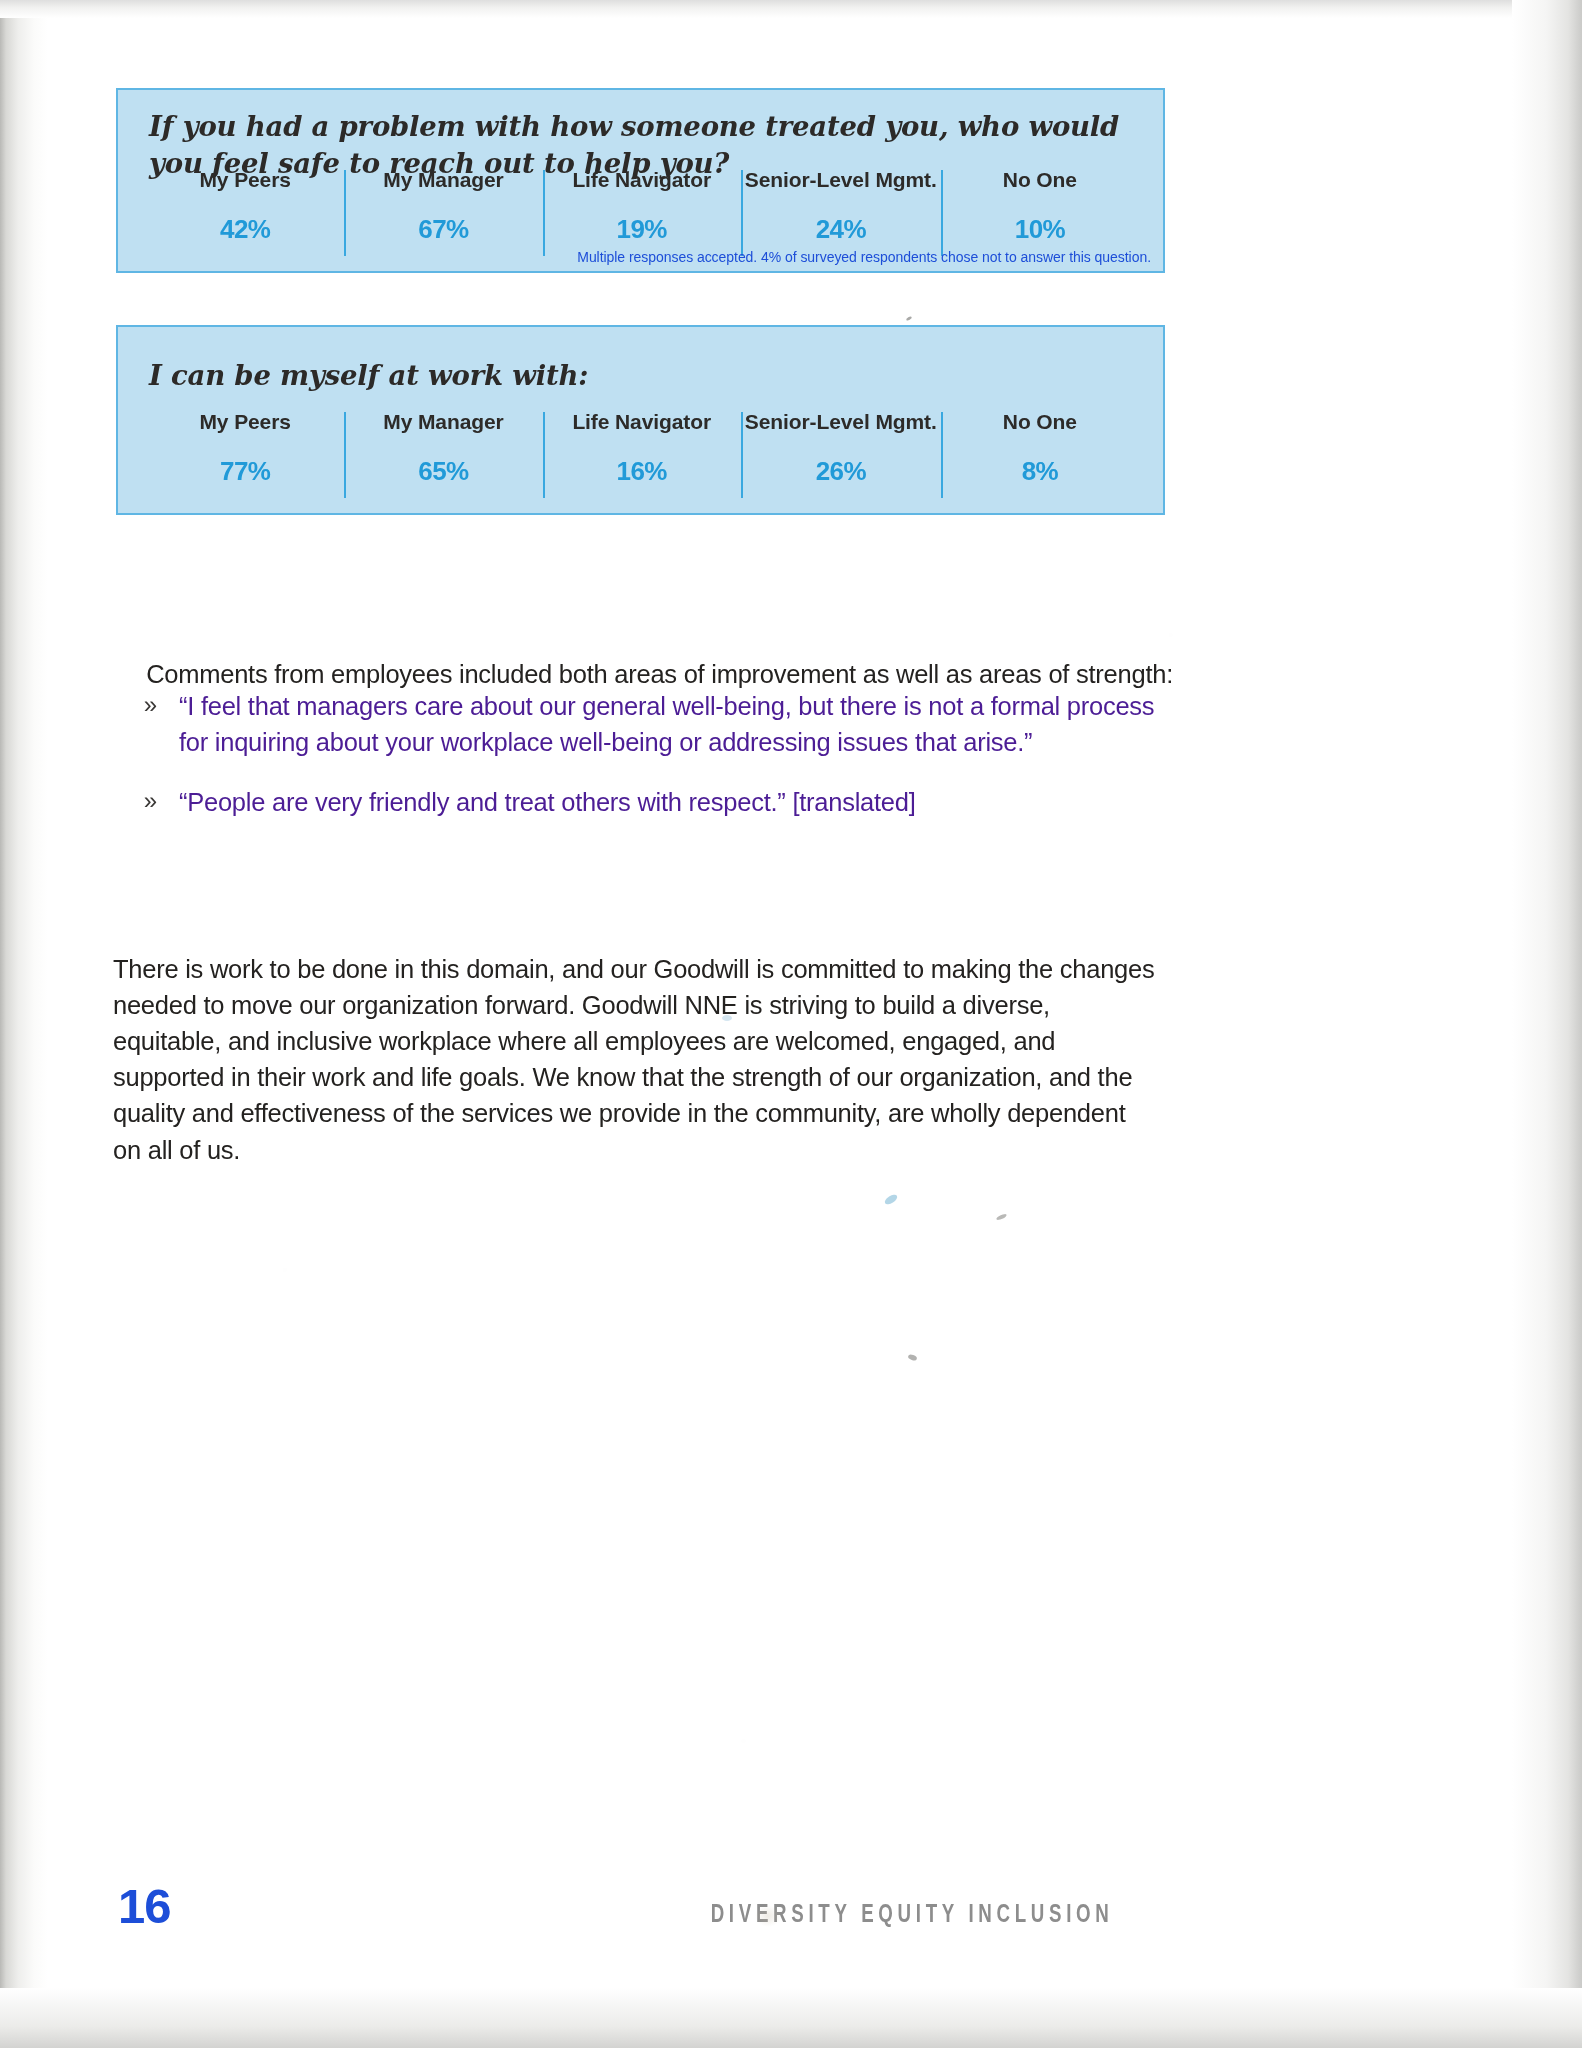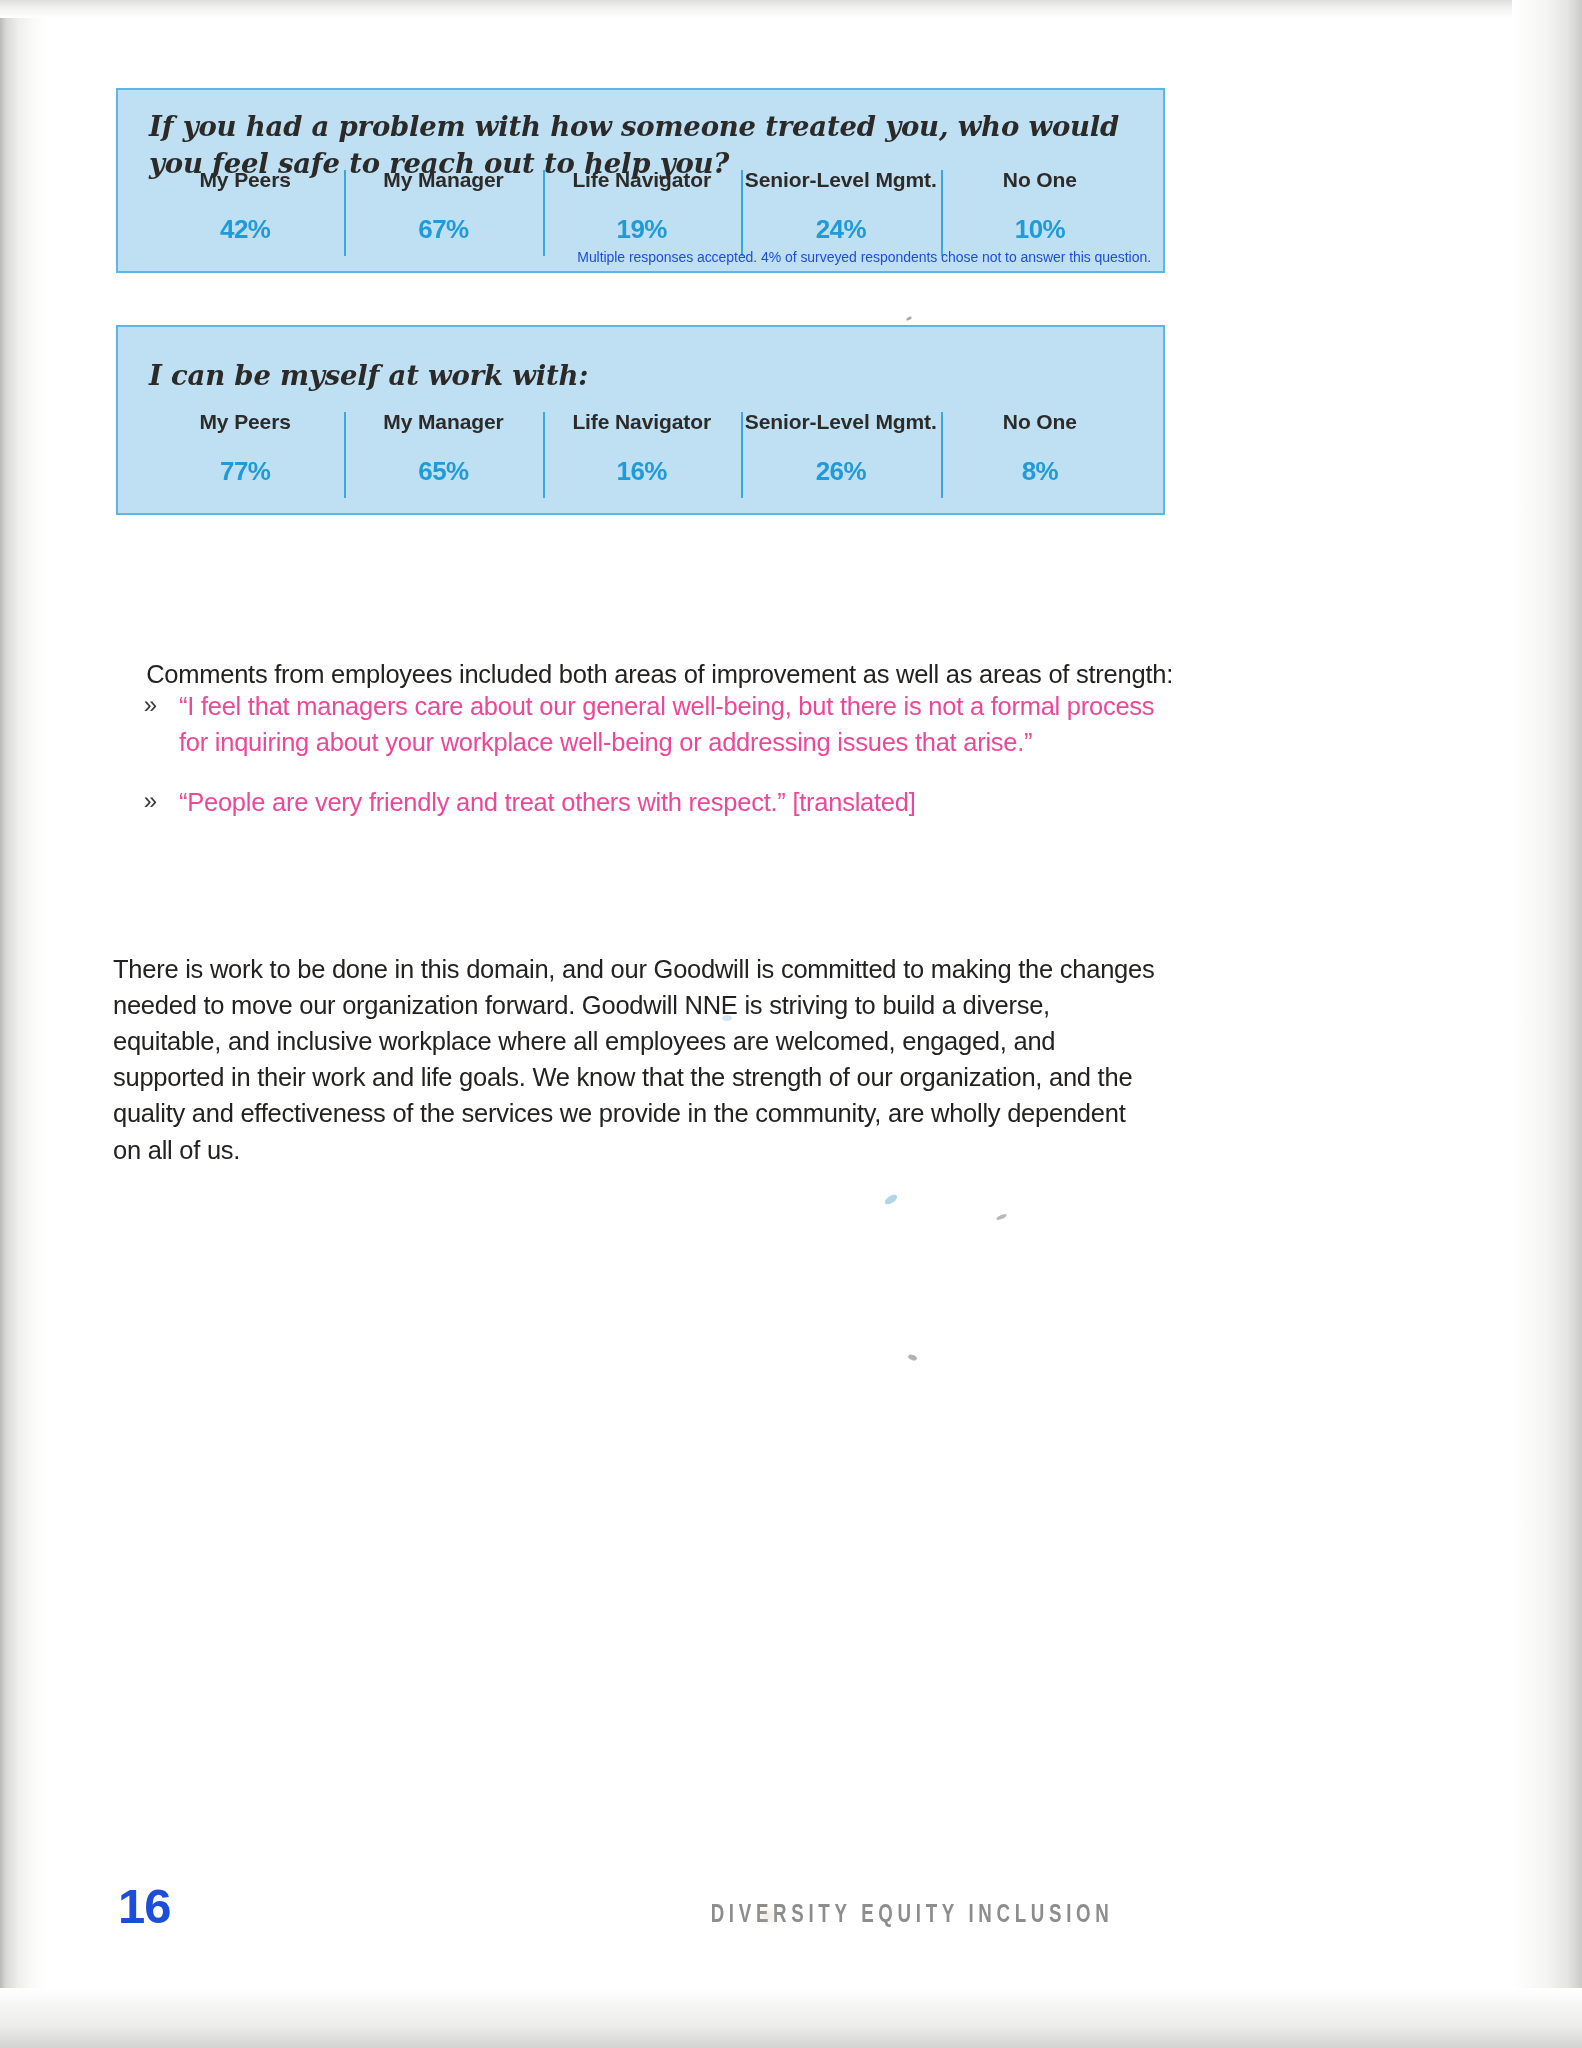--- a/index.html
+++ b/index.html
@@ -220,21 +220,21 @@
     font-family: "Liberation Sans", sans-serif;
     font-size: 24px;
     color: #3a3836;
     line-height: 1.42;
   }
   .bullet-text {
     flex: 1 1 auto;
     font-family: "Liberation Sans", sans-serif;
     font-size: 25.5px;
     line-height: 1.42;
-    color: #ec4899;
+    color: #4c1d95;
     letter-spacing: -.25px;
   }
 
   
   #page-number {
     position: absolute;
     left: 118px;
     top: 1878px;
     font-family: "Liberation Sans", sans-serif;
     font-weight: 700;

